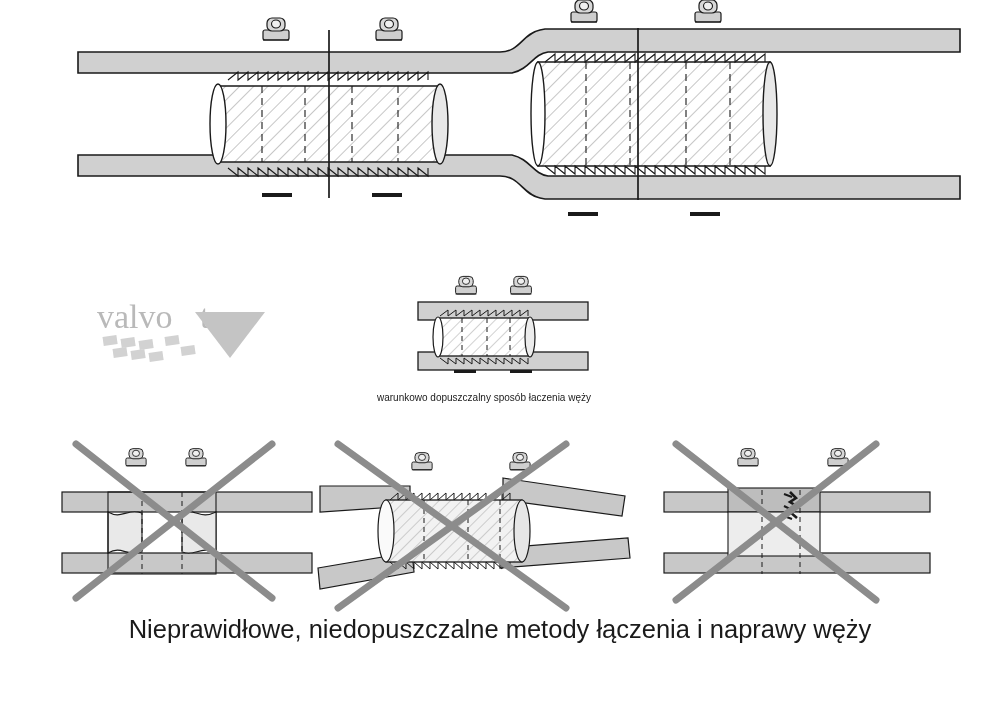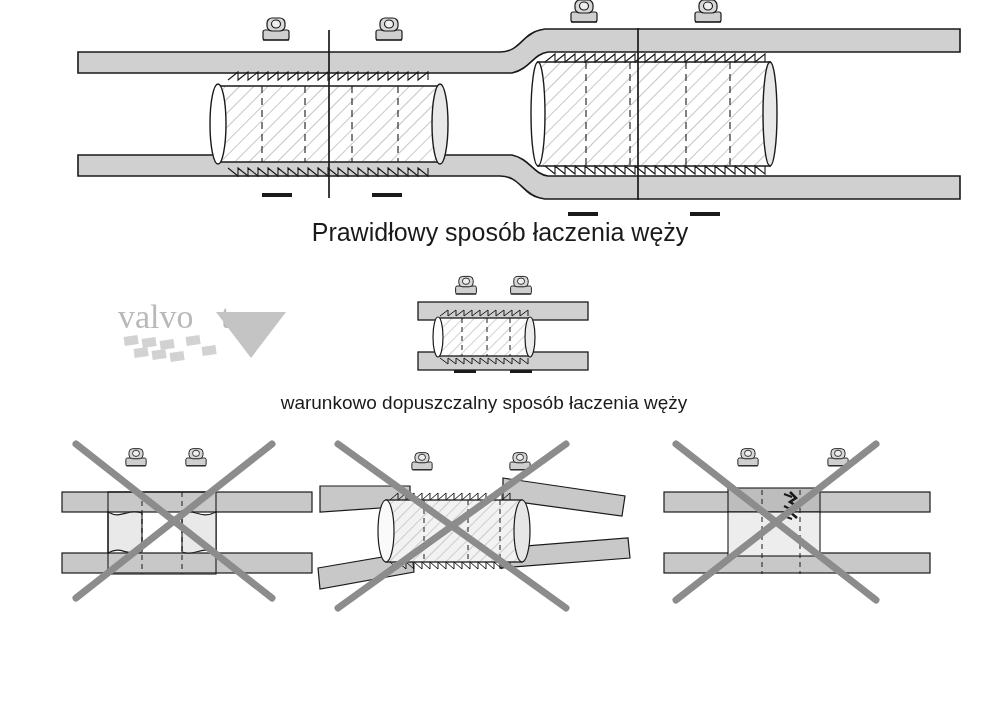--- a/index.html
+++ b/index.html
@@ -12,26 +12,26 @@
     position:relative;
   }
   .stage{position:absolute;left:0;top:0;width:1000px;height:707px;}
   .caption{
     position:absolute;
     text-align:center;
     white-space:nowrap;
     color:#1a1a1a;
   }
   #cap-correct{ left:0; top:218px; width:1000px; font-size:25px; }
-  #cap-conditional{ left:0; top:392px; width:968px; font-size:19px; }
+  #cap-conditional{ left:0; top:392px; width:968px; font-size:10px; }
   #cap-incorrect{ left:0; top:615px; width:1000px; font-size:25.5px; }
 
   
   .logo{position:absolute;}
-  #logo-valvotec{ left:95px; top:288px; width:205px; height:80px;margin-left:21px; }
+  #logo-valvotec{ left:95px; top:288px; width:205px; height:80px; }
   #logo-weze{ left:718px; top:283px; width:270px; height:88px; }
   .logo svg{display:block;}
 </style>
 </head>
 <body>
 
 <div class="stage">
 
   <svg width="1000" height="707" viewBox="0 0 1000 707" style="position:absolute;left:0;top:0;">
     <defs>
@@ -206,16 +206,16 @@
         <rect x="18" y="60" width="14" height="9" transform="rotate(-8 25 64)"></rect>
         <rect x="36" y="62" width="14" height="9" transform="rotate(-8 43 66)"></rect>
         <rect x="54" y="64" width="14" height="9" transform="rotate(-8 61 68)"></rect>
         <rect x="70" y="48" width="14" height="9" transform="rotate(-8 77 52)"></rect>
         <rect x="86" y="58" width="14" height="9" transform="rotate(-8 93 62)"></rect>
       </g>
     </svg>
   </div>
 
 
-  <div class="caption" id="cap-correct">Prawidłowy sposób łaczenia węży</div>
   <div class="caption" id="cap-conditional">warunkowo dopuszczalny sposób łaczenia węży</div>
+  <div class="caption" id="cap-incorrect">Nieprawidłowe, niedopuszczalne metody łączenia i naprawy węży</div>
 
 </div>
 
 </body></html>

